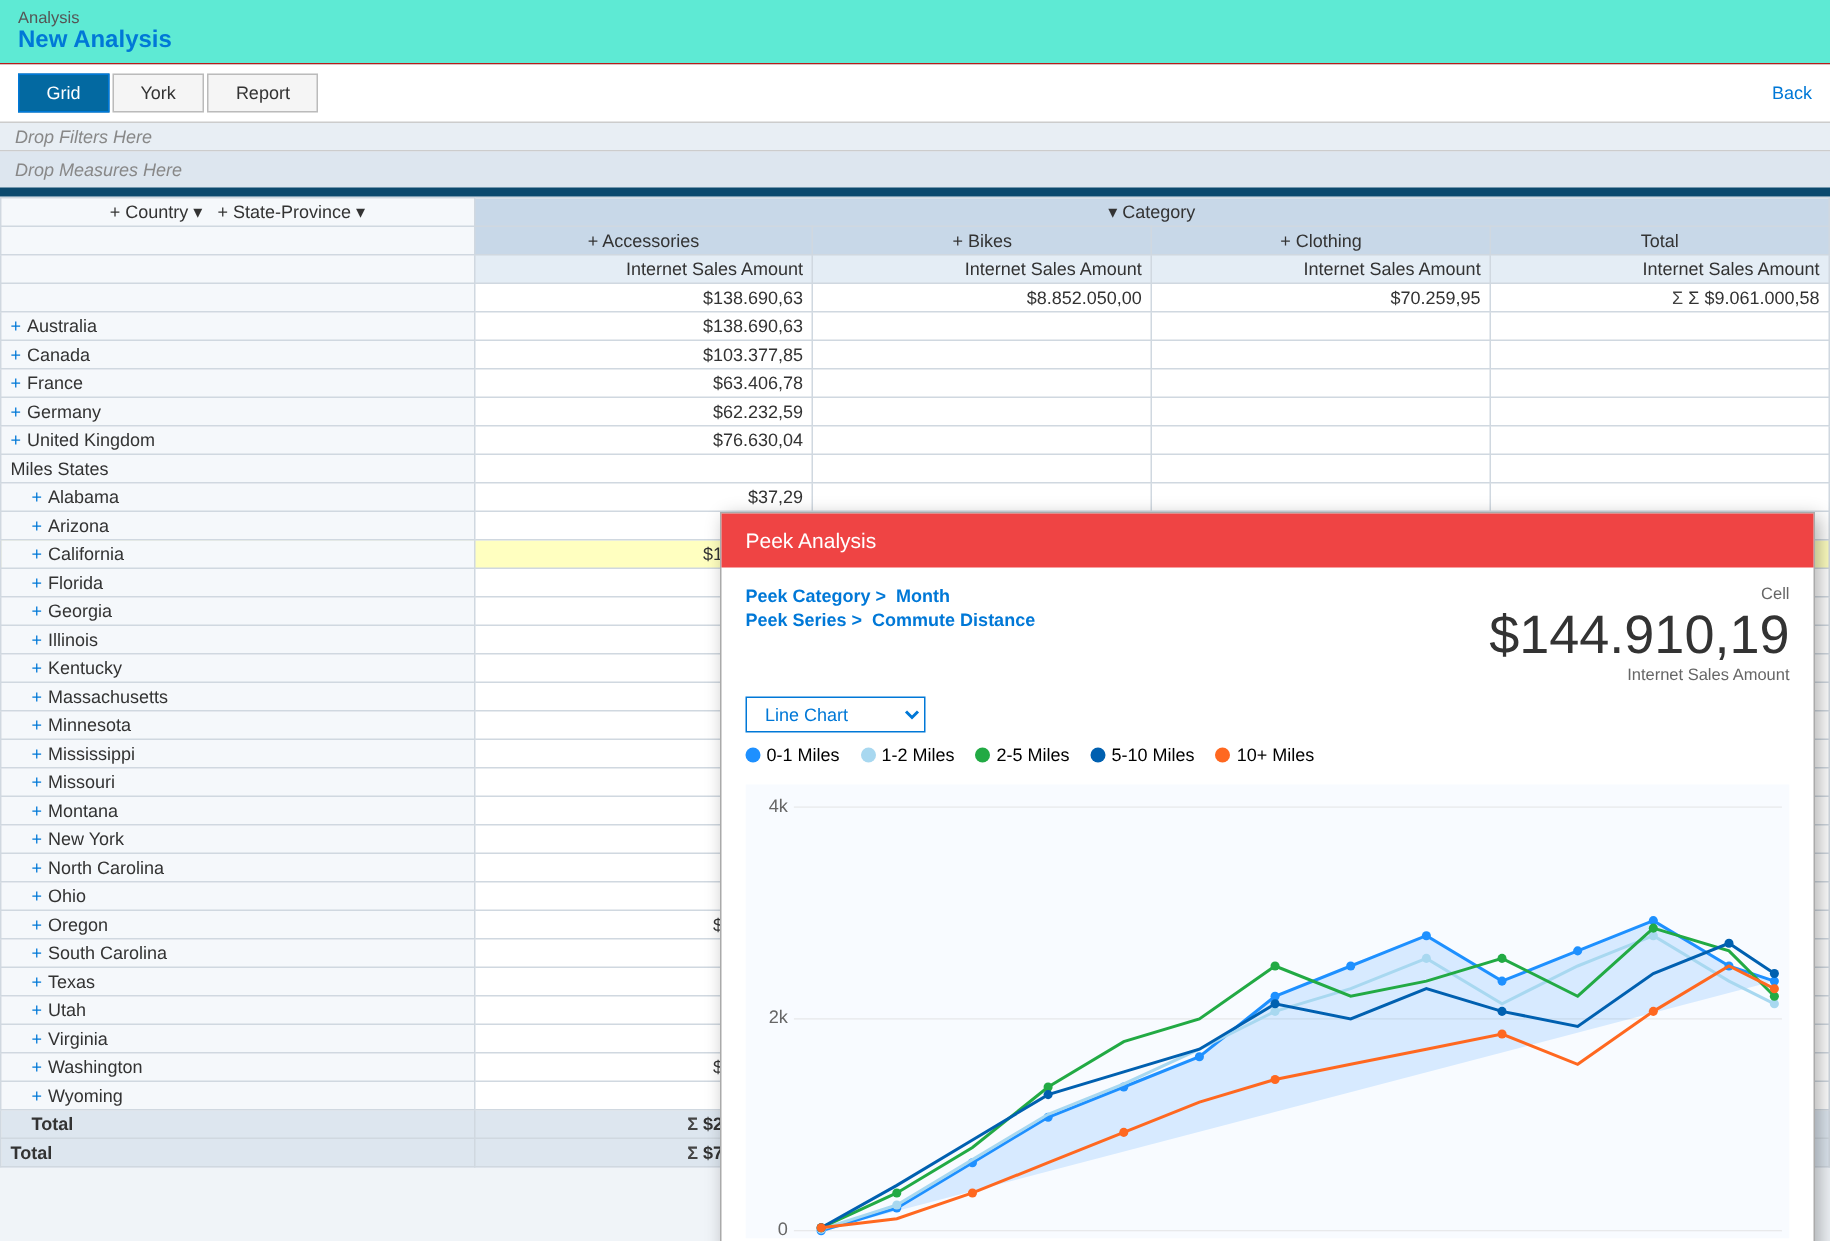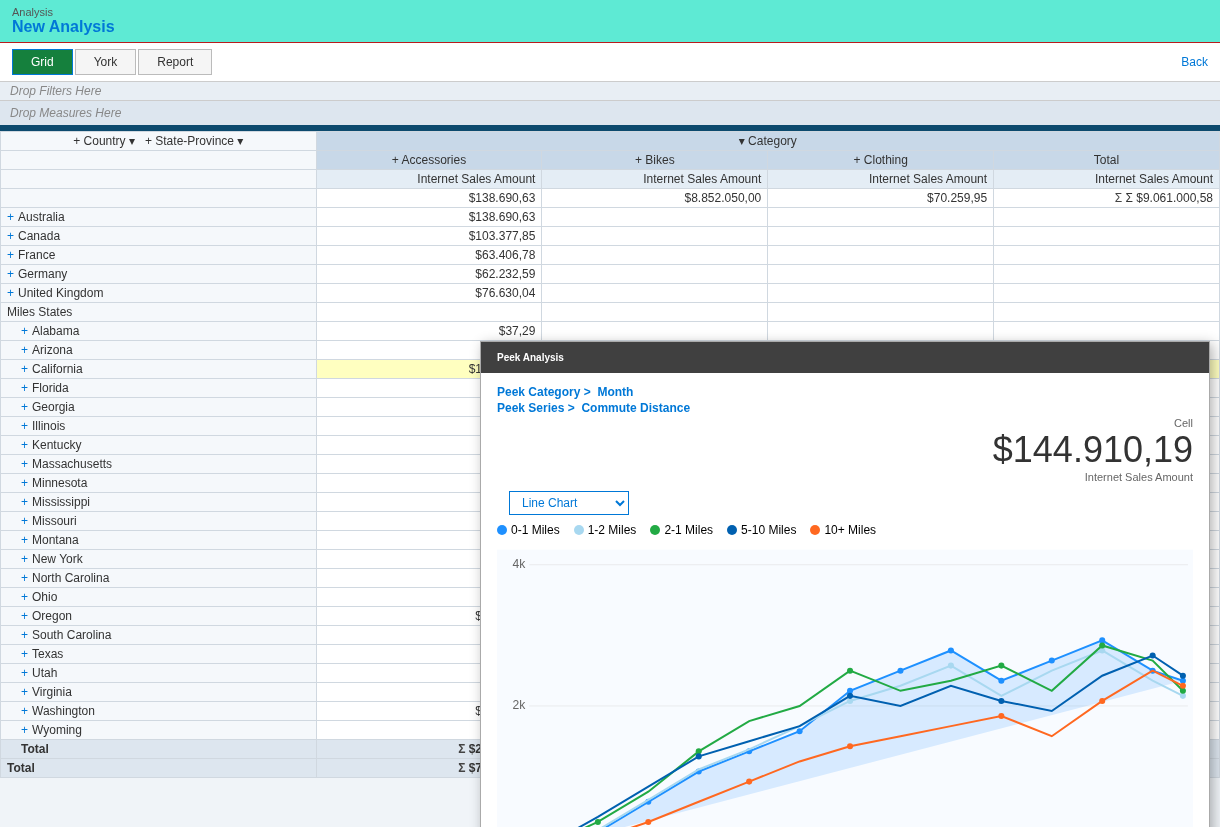--- a/index.html
+++ b/index.html
@@ -7,21 +7,21 @@
 
     
     .header { background: #5eead4; padding: 6px 12px 6px 12px; border-bottom: 1px solid #b91c1c; }
     .header .analysis-label { color: #555; font-size: 11px; }
     .header .analysis-title { color: #0078d7; font-size: 16px; font-weight: bold; }
 
     
     .toolbar { background: #fff; padding: 6px 12px; border-bottom: 1px solid #ccc; display: flex; align-items: center; justify-content: space-between; }
     .toolbar-left { display: flex; gap: 2px; }
     .tab-btn { padding: 5px 18px; border: 1px solid #bbb; background: #f5f5f5; cursor: pointer; font-size: 12px; color: #333; }
-    .tab-btn.active { background: #15803d; color: #fff; border-color: #0078d7; }
+    .tab-btn.active { background: #0369a1; color: #fff; border-color: #0078d7; }
     .back-btn { color: #0078d7; background: none; border: none; cursor: pointer; font-size: 12px; }
 
     
     .filter-bar { background: #e8eef4; border-bottom: 1px solid #ccc; padding: 2px 10px; color: #888; font-style: italic; }
     .measures-bar { background: #dde6ef; border-bottom: 6px solid #0c4a6e; padding: 5px 10px; color: #888; font-style: italic; }
 
     
     .main-content { display: flex; position: relative; height: calc(827px - 130px); overflow: auto; }
 
     
@@ -33,33 +33,33 @@
     .data-table .highlighted { background: #ffffc0 !important; }
     .data-table .total-row td { background: #dde6ef; font-weight: bold; }
     .data-table .expand-btn { color: #0078d7; cursor: pointer; margin-right: 4px; }
     .data-table .indent { padding-left: 20px; }
     .category-header { background: #c8d8e8 !important; }
     .right-align { text-align: right; }
     .sigma { color: #444; }
 
     
     .popup-overlay { position: absolute; top: 210px; left: 480px; width: 730px; background: #fff; border: 1px solid #aaa; box-shadow: 3px 3px 12px rgba(0,0,0,0.3); z-index: 10; }
-    .popup-header { background: #404040; color: #fff; padding: 10px 16px; font-size: 10px; font-weight: bold; }
+    .popup-header { background: #ef4444; color: #fff; padding: 10px 16px; font-size: 14px; font-weight: normal; }
     .popup-body { padding: 12px 16px; }
     .peek-info { display: flex; justify-content: space-between; align-items: flex-start; }
     .peek-left { }
     .peek-category { color: #333; font-size: 12px; margin-bottom: 2px; }
     .peek-category span { color: #0078d7; font-weight: bold; }
     .peek-series { color: #333; font-size: 12px; }
     .peek-series span { color: #0078d7; font-weight: bold; }
-    .peek-right { text-align: right; margin-top: 32px; }
+    .peek-right { text-align: right; }
     .peek-value { font-size: 36px; color: #333; font-weight: 300; }
     .peek-value-label { font-size: 11px; color: #666; text-align: right; }
     .chart-type-selector { margin: 8px 0; }
-    .chart-select { padding: 3px 8px; border: 1px solid #0078d7; background: #fff; color: #0078d7; font-size: 12px; cursor: pointer; min-width: 120px; margin-left: 12px; }
+    .chart-select { padding: 3px 8px; border: 1px solid #0078d7; background: #fff; color: #0078d7; font-size: 12px; cursor: pointer; min-width: 120px; }
     .legend { display: flex; gap: 14px; align-items: center; margin-bottom: 4px; flex-wrap: wrap; }
     .legend-item { display: flex; align-items: center; gap: 4px; font-size: 11px; }
     .legend-dot { width: 10px; height: 10px; border-radius: 50%; display: inline-block; }
     .chart-area { position: relative; height: 340px; background: #fff; border: none; }
 
     
     .chart-svg { width: 100%; height: 100%; }
 
     .table-wrapper { overflow: auto; width: 100%; }
   </style>
@@ -370,21 +370,21 @@
         <div class="legend-item">
           <span class="legend-dot" style="background:#1e90ff;"></span>
           <span>0-1 Miles</span>
         </div>
         <div class="legend-item">
           <span class="legend-dot" style="background:#a8d8f0;"></span>
           <span>1-2 Miles</span>
         </div>
         <div class="legend-item">
           <span class="legend-dot" style="background:#22aa44;"></span>
-          <span>2-1 Miles</span>
+          <span>2-5 Miles</span>
         </div>
         <div class="legend-item">
           <span class="legend-dot" style="background:#0060b0;"></span>
           <span>5-10 Miles</span>
         </div>
         <div class="legend-item">
           <span class="legend-dot" style="background:#ff6820;"></span>
           <span>10+ Miles</span>
         </div>
       </div>

